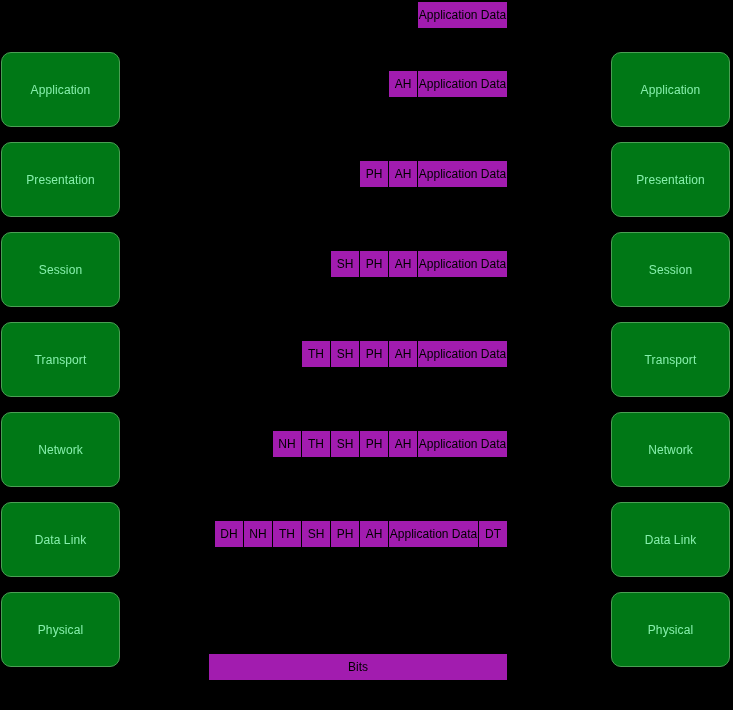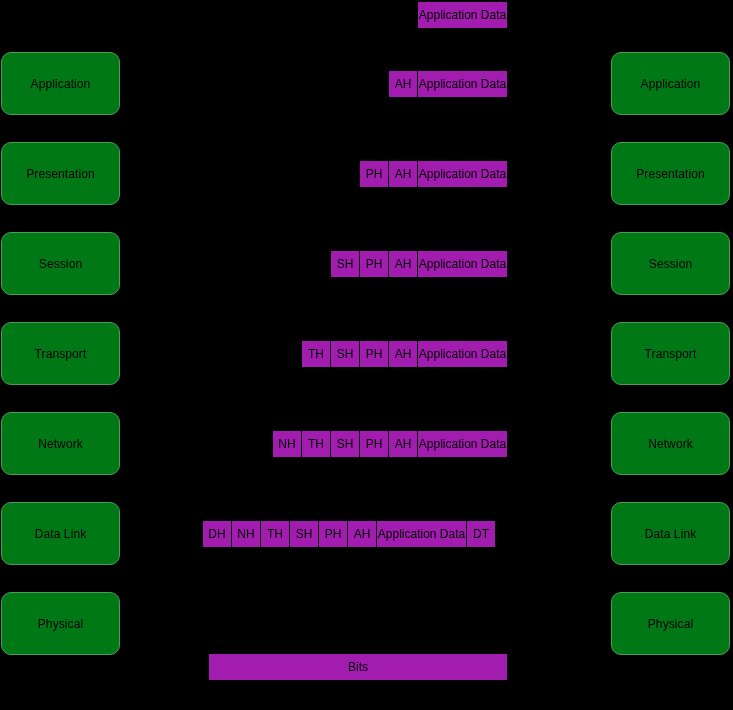--- a/index.html
+++ b/index.html
@@ -22,29 +22,29 @@
     left: 0;
     top: 0;
     width: 733px;
     height: 710px;
   }
 
   
   .layer-box {
     position: absolute;
     width: 119px;
-    height: 63px;
+    height: 75px;
     box-sizing: border-box;
     background: #007816;
     border: 1px solid #4a9f54;
     border-radius: 10px;
     display: flex;
     align-items: center;
     justify-content: center;
-    color: #000000;
+    color: #86efac;
     font-size: 12px;
     line-height: 1;
     letter-spacing: 0.1px;
     white-space: nowrap;
   }
   .layer-box.left  { left: 1px; }
   .layer-box.right { left: 611px; }
 
   
   .pdu-row {
@@ -148,21 +148,21 @@
         <div class="pdu-cell data">Application Data</div>
       </div>
       <div class="pdu-row" style="top: 430px; left: 272px;">
         <div class="pdu-cell hdr">NH</div>
         <div class="pdu-cell hdr">TH</div>
         <div class="pdu-cell hdr">SH</div>
         <div class="pdu-cell hdr">PH</div>
         <div class="pdu-cell hdr">AH</div>
         <div class="pdu-cell data">Application Data</div>
       </div>
-      <div class="pdu-row" style="top: 520px; left: 202px;">
+      <div class="pdu-row" style="top: 520px; left: 214px;">
         <div class="pdu-cell hdr">DH</div>
         <div class="pdu-cell hdr">NH</div>
         <div class="pdu-cell hdr">TH</div>
         <div class="pdu-cell hdr">SH</div>
         <div class="pdu-cell hdr">PH</div>
         <div class="pdu-cell hdr">AH</div>
         <div class="pdu-cell data">Application Data</div>
         <div class="pdu-cell hdr">DT</div>
       </div>
       <div class="pdu-row" style="top: 605px; left: 208px; margin-top: 48px;">

